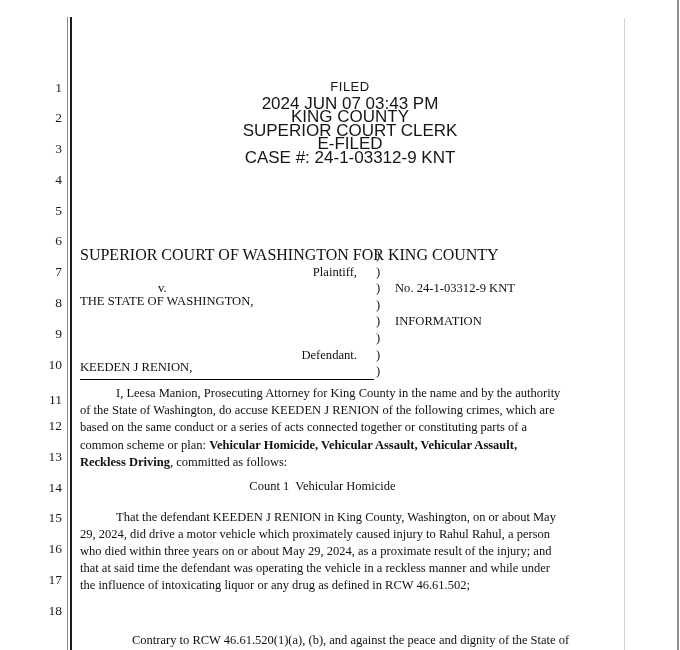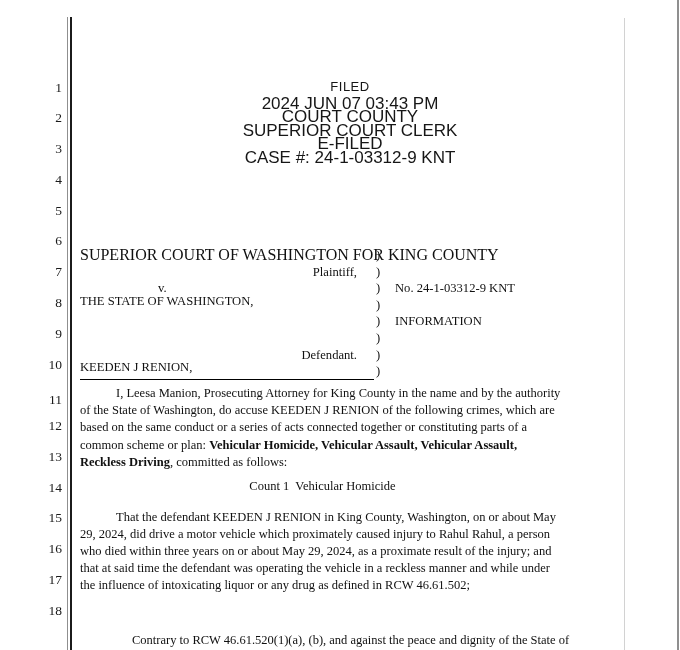--- a/index.html
+++ b/index.html
@@ -94,21 +94,21 @@
       <div class="line-number" style="top: 510.42px;">15</div>
       <div class="line-number" style="top: 541.2px;">16</div>
       <div class="line-number" style="top: 571.98px;">17</div>
       <div class="line-number" style="top: 602.76px;">18</div>
       <div class="line-number" style="top: 662px;">19</div>
     </div>
 
   <div class="stamp">
     <div class="stamp-title">FILED</div>
     <div class="stamp-line">2024 JUN 07 03:43 PM</div>
-    <div class="stamp-line">COURT COUNTY</div>
+    <div class="stamp-line">KING COUNTY</div>
     <div class="stamp-line">SUPERIOR COURT CLERK</div>
     <div class="stamp-line">E-FILED</div>
     <div class="stamp-line">CASE #: 24-1-03312-9 KNT</div>
   </div>
 
   <div class="court-title">SUPERIOR COURT OF WASHINGTON FOR KING COUNTY</div>
 
   <div class="caption">
     <div class="cap-row">
       <span class="cap-left">THE STATE OF WASHINGTON,</span>

